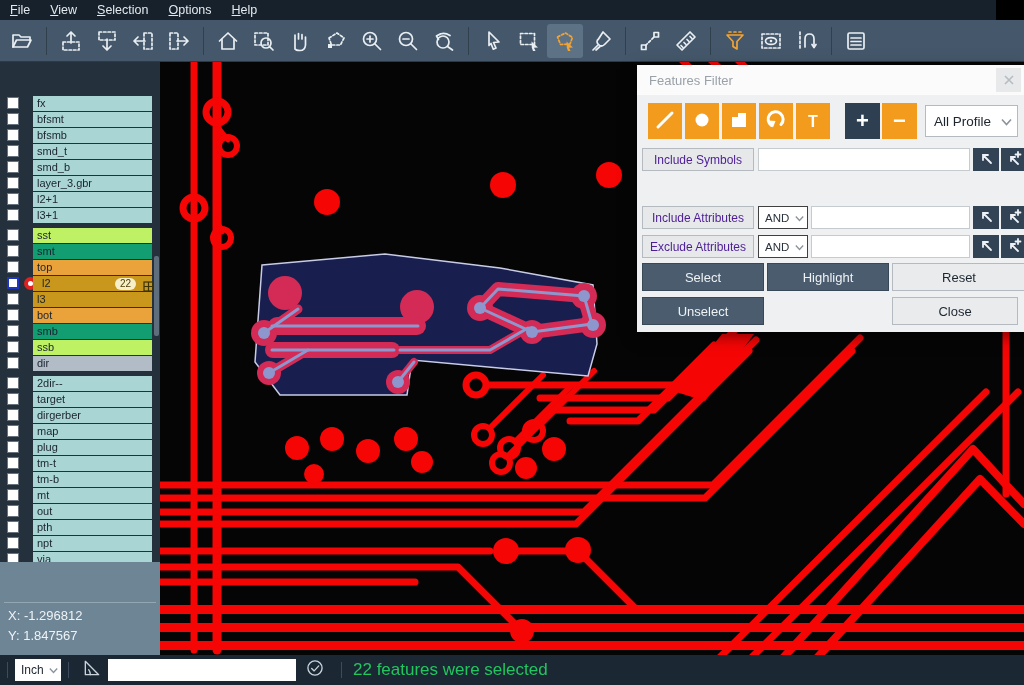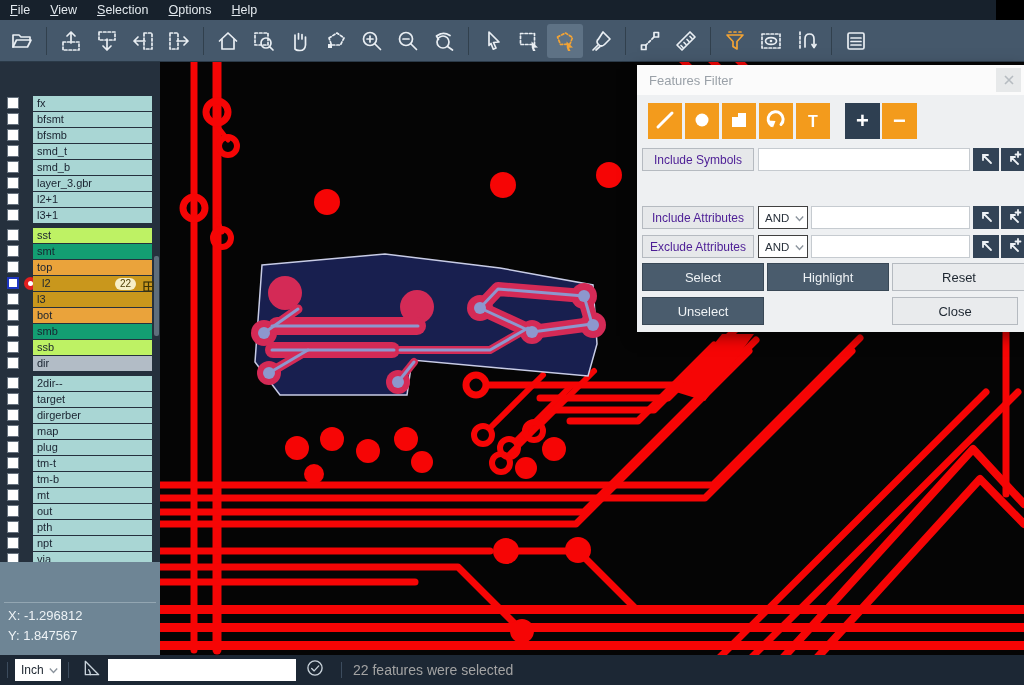--- a/index.html
+++ b/index.html
@@ -65,21 +65,21 @@
   .abtn.a1{left:331px}.abtn.a2{left:359px}
   .action{position:absolute;height:28px;display:flex;align-items:center;justify-content:center;font-size:13px}
   .action.dark{background:#4a5c6d;color:#eef2f5;border:1px solid #394856}
   .action.light{background:#e9ebed;color:#1d2630;border:1px solid #b5bac0}
   
   .statusbar{position:absolute;left:0;top:655px;width:1024px;height:30px;background:#1c2734;display:flex;align-items:center;color:#cdd6de}
   .ssep{width:1px;height:16px;background:#3c4c5e;margin:0 7px;flex:0 0 auto}
   .unit-select{width:46px;height:22px;background:#fff;color:#1d2630;display:flex;align-items:center;justify-content:space-between;padding:0 3px 0 6px;font-size:12px}
   .sicon svg{stroke:#c9d3db;fill:none;stroke-width:1.6;stroke-linecap:round;stroke-linejoin:round}
   .cmd-input{width:188px;height:22px;background:#fff;border:none;font:12px "Liberation Sans",sans-serif;padding:0 5px}
-  .status-msg{color:#a3a3a3;font-size:14px}
+  .status-msg{color:#22c55e;font-size:17px}
 </style>
 </head>
 <body>
 
 <div class="menubar">
   <span class="menu-item">File</span>
   <span class="menu-item">View</span>
   <span class="menu-item">Selection</span>
   <span class="menu-item">Options</span>
   <span class="menu-item">Help</span>
@@ -500,20 +500,26 @@
           <text x="12" y="17.5" text-anchor="middle" font-size="16" font-weight="bold" fill="#fff" stroke="none" font-family="Liberation Sans, sans-serif">T</text>
         </svg>
       </div>
     <div class="pm plus">
         <span>+</span>
       </div>
     <div class="pm minus">
         <span>−</span>
       </div>
   </div>
+  <div class="profile">
+    <span>All Profile</span>
+    <span class="chev"><svg width="11" height="8" viewBox="0 0 11 8">
+          <polyline points="1,1.5 5.5,6.5 10,1.5"></polyline>
+        </svg></span>
+  </div>
 
   <div class="frow" style="top:83px">
     <div class="flabel">Include Symbols</div>
     <input class="finput" value="" style="">
     <div class="abtn a1">
         <span><svg width="16" height="16" viewBox="0 0 16 16">
             <path d="M13,13 L5,5 M5,10 V5 H10"></path>
           </svg></span>
       </div>
     <div class="abtn a2">

